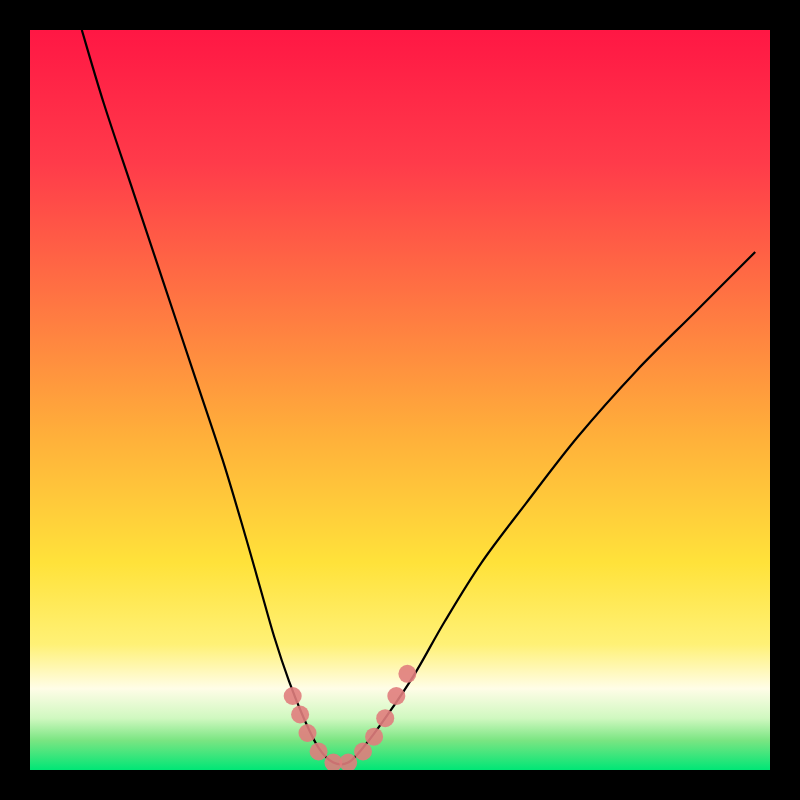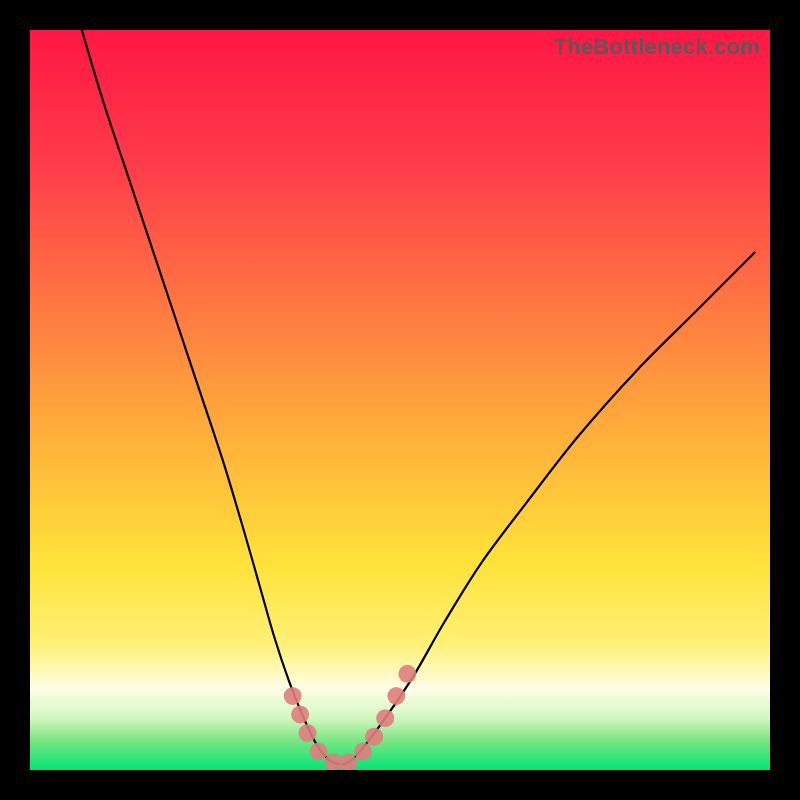--- a/index.html
+++ b/index.html
@@ -59,21 +59,20 @@
           <stop offset="83%" stop-color="#fff176"></stop>
           <stop offset="89%" stop-color="#fffde7"></stop>
           <stop offset="93%" stop-color="#d0f8c0"></stop>
           <stop offset="96%" stop-color="#7ae582"></stop>
           <stop offset="100%" stop-color="#00e676"></stop>
         </linearGradient>
     </defs>
     <rect x="0" y="0" width="740" height="740" fill="url(#bg)"></rect>
   </svg>
 
-  <div class="watermark">TheBottleneck.com</div>
 
   <svg class="curve" viewBox="0 0 740 740" preserveAspectRatio="none">
     <path id="curve-path" fill="none" stroke="#000000" stroke-width="2.2" d="M 51.800000000000004 0 C 55.5 12.333333333333334, 65.36666666666666 46.866666666666674, 74 74 C 82.63333333333334 101.13333333333333, 93.73333333333335 133.19999999999996, 103.60000000000001 162.79999999999995 C 113.46666666666667 192.39999999999995, 123.33333333333331 221.99999999999997, 133.2 251.59999999999997 C 143.06666666666666 281.2, 152.93333333333334 310.79999999999995, 162.8 340.4 C 172.66666666666669 370, 183.76666666666668 402.06666666666666, 192.4 429.2 C 201.03333333333333 456.3333333333333, 208.43333333333334 482.23333333333335, 214.6 503.2 C 220.76666666666665 524.1666666666666, 224.46666666666667 537.7333333333333, 229.4 555 C 234.33333333333334 572.2666666666667, 239.26666666666668 590.7666666666667, 244.20000000000002 606.8 C 249.13333333333335 622.8333333333333, 254.06666666666666 637.6333333333333, 259 651.2 C 263.93333333333334 664.7666666666668, 268.8666666666667 677.1, 273.8 688.2 C 278.73333333333335 699.3000000000001, 283.6666666666667 710.4, 288.6 717.8 C 293.53333333333336 725.1999999999999, 298.46666666666664 730.1333333333333, 303.4 732.6 C 308.3333333333333 735.0666666666667, 313.26666666666665 735.0666666666667, 318.2 732.6 C 323.1333333333333 730.1333333333333, 326.8333333333333 725.1999999999999, 333 717.8 C 339.1666666666667 710.4, 346.56666666666666 700.5333333333334, 355.2 688.2 C 363.8333333333333 675.8666666666667, 374.93333333333334 659.8333333333333, 384.8 643.8 C 394.6666666666667 627.7666666666667, 403.30000000000007 610.5, 414.40000000000003 592 C 425.5 573.5, 437.8333333333333 552.5333333333333, 451.4 532.8 C 464.96666666666664 513.0666666666666, 479.76666666666665 494.56666666666666, 495.8 473.6 C 511.83333333333337 452.6333333333334, 529.1 429.2, 547.6 407 C 566.1 384.8, 587.0666666666666 361.3666666666667, 606.8 340.4 C 626.5333333333333 319.4333333333333, 646.2666666666667 300.93333333333334, 666 281.2 C 685.7333333333333 261.46666666666664, 715.3333333333333 231.86666666666667, 725.1999999999999 222"></path>
     <g id="dots">
         <circle cx="262.7" cy="666" r="9" class="dot" fill="#e07d7d"></circle>
         <circle cx="270.09999999999997" cy="684.5" r="9" class="dot" fill="#e07d7d"></circle>
         <circle cx="277.5" cy="703" r="9" class="dot" fill="#e07d7d"></circle>
         <circle cx="288.6" cy="721.5" r="9" class="dot" fill="#e07d7d"></circle>
         <circle cx="303.4" cy="732.6" r="9" class="dot" fill="#e07d7d"></circle>
         <circle cx="318.2" cy="732.6" r="9" class="dot" fill="#e07d7d"></circle>

